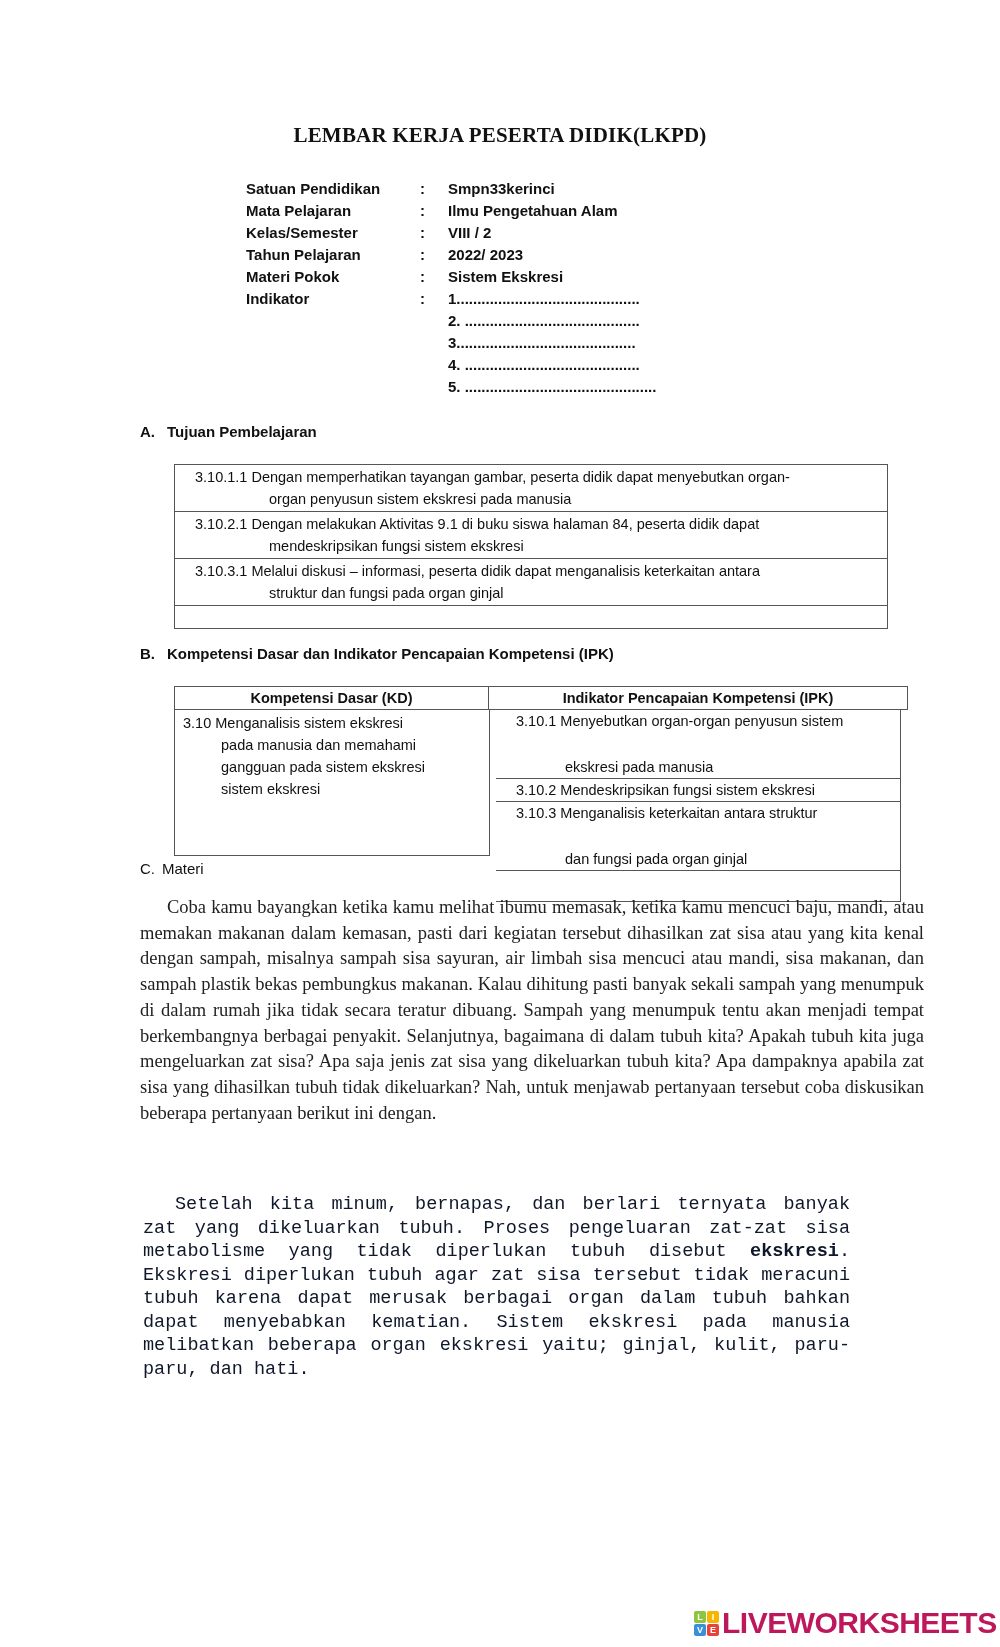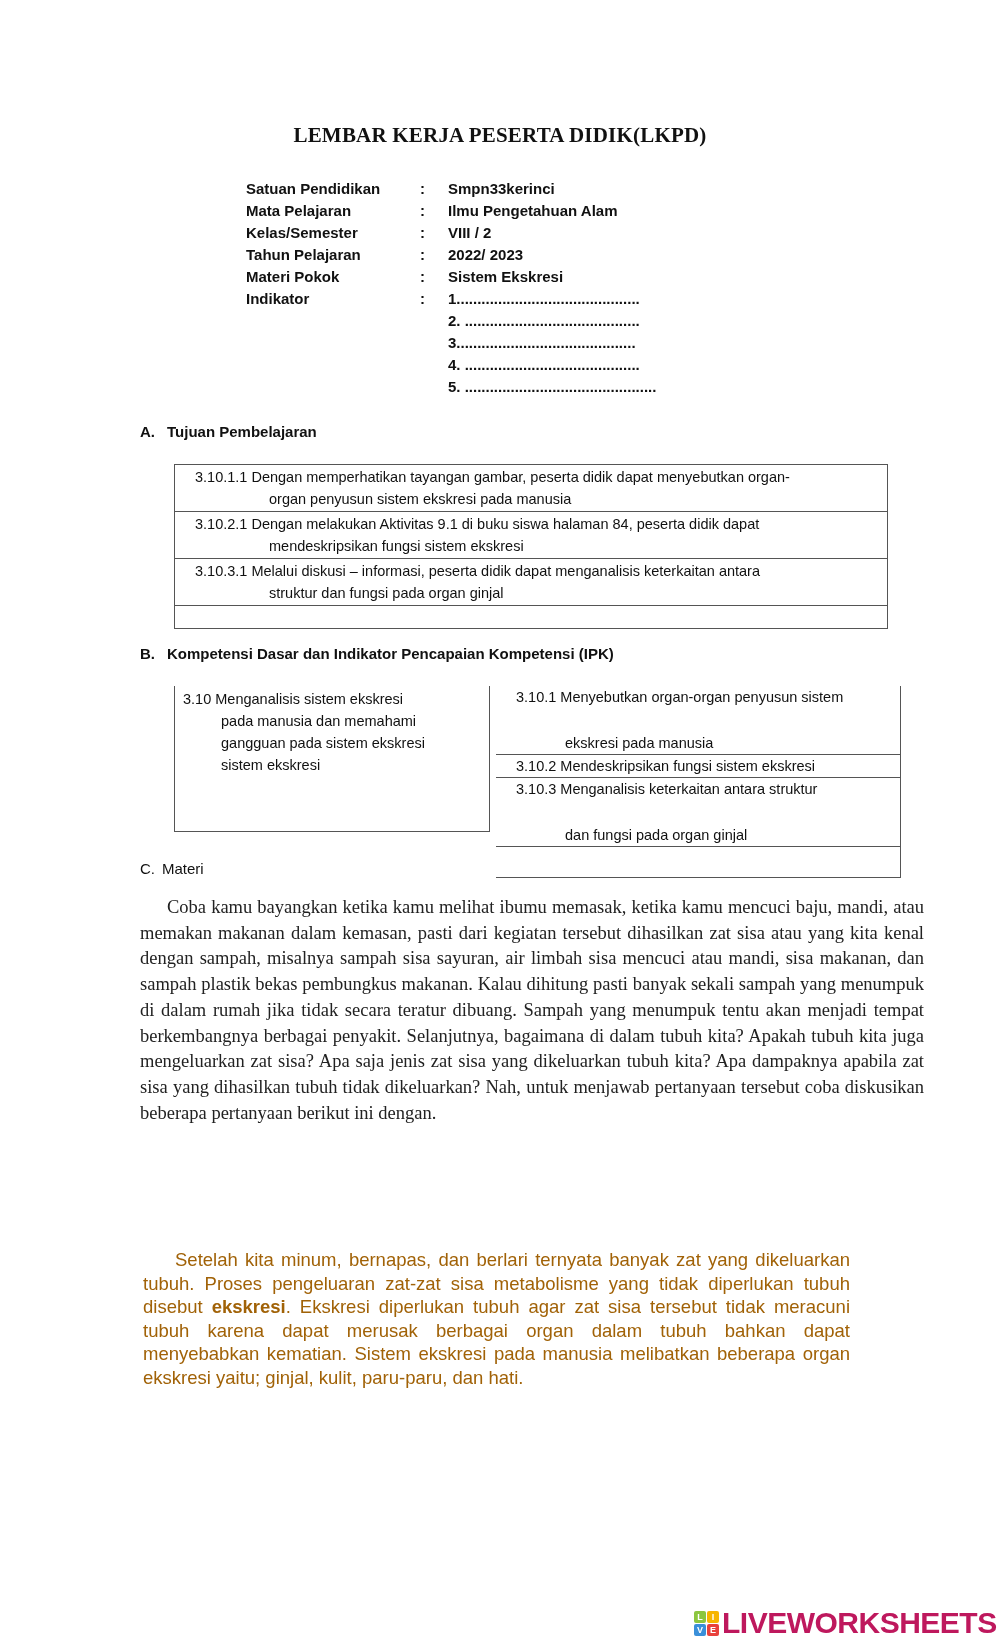--- a/index.html
+++ b/index.html
@@ -28,22 +28,22 @@
     .kd-body { display: flex; gap: 6px; }
     .kd-left { width: 306px; height: 143px; border: 1.2px solid #555; border-top: none; font-family: "Liberation Sans", sans-serif; font-size: 14.5px; line-height: 22px; padding: 2px 0 0 8px; box-sizing: content-box; }
     .kd-left .ind { padding-left: 38px; display: block; }
     .kd-right { width: 404px; border-right: 1.2px solid #555; }
     .kd-right .cell { border-bottom: 1.2px solid #555; font-family: "Liberation Sans", sans-serif; font-size: 14.5px; line-height: 22px; padding: 0 0 0 20px; }
     .kd-right .cell .ind { padding-left: 49px; display: block; margin-top: 24px; }
     .kd-right .cell.empty { height: 30px; }
     .materi { position: absolute; left: 140px; top: 895px; width: 784px;
       font-family: "Liberation Serif", serif; font-size: 18.5px; line-height: 25.7px; color: #222; text-align: justify; }
     .materi p { margin: 0; text-indent: 27px; }
-    .materi2 { position: absolute; left: 143px; top: 1248px; width: 707px;
-      font-family: Liberation Sans, sans-serif; font-size: 18.5px; line-height: 23.5px; color: #a16207; text-align: justify; }
+    .materi2 { position: absolute; left: 143px; top: 1193px; width: 707px;
+      font-family: Liberation Mono, monospace; font-size: 18.5px; line-height: 23.5px; color: #0f172a; text-align: justify; }
     .materi2 p { margin: 0; text-indent: 32px; }
     .materi2 b { font-weight: bold; }
     .logo { position: absolute; left: 694px; top: 1609px; display: flex; align-items: center; }
     .logo-squares { display: grid; grid-template-columns: 12px 12px; grid-template-rows: 12px 12px; gap: 1px; margin-right: 3px; }
     .logo-squares span { display: flex; align-items: center; justify-content: center; font-family: "Liberation Sans", sans-serif; font-weight: bold; font-size: 9px; color: #fff; border-radius: 2px; }
     .logo-text { font-family: "Liberation Sans", sans-serif; font-weight: bold; font-size: 30px; letter-spacing: -0.5px; line-height: 28px; }
   </style>
 </head>
 <body>
 
@@ -132,20 +132,24 @@
           <td></td>
         </tr>
   </tbody>
     </table>
 
   <div class="sec-head" style="top:645px;">
     <span class="letter">B.</span><span>Kompetensi Dasar dan Indikator Pencapaian Kompetensi (IPK)</span>
   </div>
 
   <div class="kd">
+    <div class="kd-head">
+      <div class="h1">Kompetensi Dasar (KD)</div>
+      <div class="h2">Indikator Pencapaian Kompetensi (IPK)</div>
+    </div>
     <div class="kd-body">
       <div class="kd-left">
         <span>3.10 Menganalisis  sistem  ekskresi</span>
         <span class="ind">pada  manusia  dan  memahami</span>
         <span class="ind">gangguan pada sistem ekskresi</span>
         <span class="ind">sistem ekskresi</span>
       </div>
       <div class="kd-right">
         <div class="cell">
           <span>3.10.1 Menyebutkan organ-organ penyusun sistem</span>

